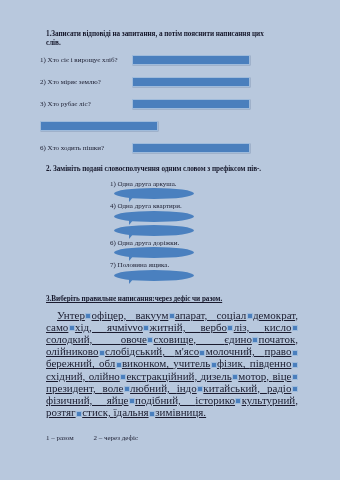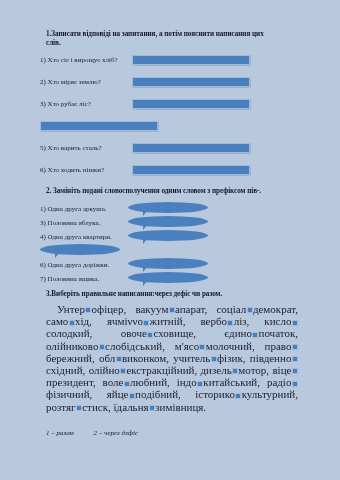--- a/index.html
+++ b/index.html
@@ -53,21 +53,21 @@
     height: 9.5px;
     background: #4a7fbd;
     border: 1px solid #9fbbdb;
     box-shadow: 0.5px 0.5px 0 rgba(40,70,110,0.35);
     box-sizing: border-box;
     flex: 0 0 auto;
   }
 
   
   .sec2 { margin-top: 11px; }
-  .sec2 .q-row { margin-bottom: 0.5px; min-height: 13px; }
+  .sec2 .q-row { margin-bottom: 0.5px; min-height: 13px; flex-direction: column; }
   .sec2 .q-label { width: 88px; }
   .bubble-wrap {
     position: relative;
     width: 80px;
     height: 13.5px;
     flex: 0 0 auto;
   }
   .bubble {
     position: absolute;
     left: 0;
@@ -81,21 +81,21 @@
     position: absolute;
     left: 15px;
     top: 8px;
     width: 0;
     height: 0;
     border-left: 5px solid #4a80bf;
     border-bottom: 6px solid transparent;
   }
 
   
-  .sec3 { margin-top: 4px; }
+  .sec3 { margin-top: 12px; text-decoration: underline; }
   .sec3 .task-title { margin-bottom: 4px; }
   .word-block {
     font-size: 11px;
     line-height: 12.2px;
     text-align: justify;
     text-align-last: left;
     margin: 0 0 0 6px;
     width: 252px;
     color: #1b1d30;
   }
@@ -110,21 +110,21 @@
     vertical-align: -0.5px;
     margin: 0 0.3px;
   }
 
   
   .legend {
     margin: 16px 0 0 6px;
     font-size: 7px;
     color: #1b1d30;
   }
-  .legend span { margin-right: 18px; font-style: italic; }
+  .legend span { margin-right: 18px; }
 </style>
 </head>
 <body>
 
 <div class="page">
 
   <div class="sec1">
     <div class="task-title">1.Записати відповіді на запитання, а потім пояснити написання цих слів.</div>
 
     <div class="q-row">
@@ -136,41 +136,30 @@
       <div class="answer-box"></div>
     </div>
     <div class="q-row">
       <div class="q-label">3) Хто рубає ліс?</div>
       <div class="answer-box"></div>
     </div>
     <div class="q-row">
       <div class="answer-box"></div>
     </div>
     <div class="q-row">
-      <div class="q-label">5) Хто варить сталь?</div>
-      <div class="answer-box"></div>
-    </div>
-    <div class="q-row">
       <div class="q-label">6) Хто ходить пішки?</div>
       <div class="answer-box"></div>
     </div>
   </div>
 
   <div class="sec2">
     <div class="task-title">2. Замініть подані словосполучення одним словом з префіксом пів-.</div>
 
     <div class="q-row">
       <div class="q-label">1) Одна друга аркуша.</div>
-      <div class="bubble-wrap">
-        <div class="bubble"></div>
-        <div class="bubble-tail"></div>
-      </div>
-    </div>
-    <div class="q-row">
-      <div class="q-label">3) Половина яблука.</div>
       <div class="bubble-wrap">
         <div class="bubble"></div>
         <div class="bubble-tail"></div>
       </div>
     </div>
     <div class="q-row">
       <div class="q-label">4) Одна друга квартири.</div>
       <div class="bubble-wrap">
         <div class="bubble"></div>
         <div class="bubble-tail"></div>

